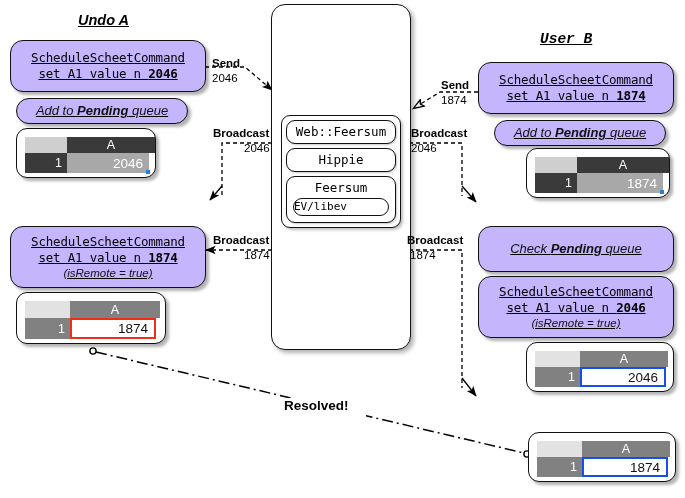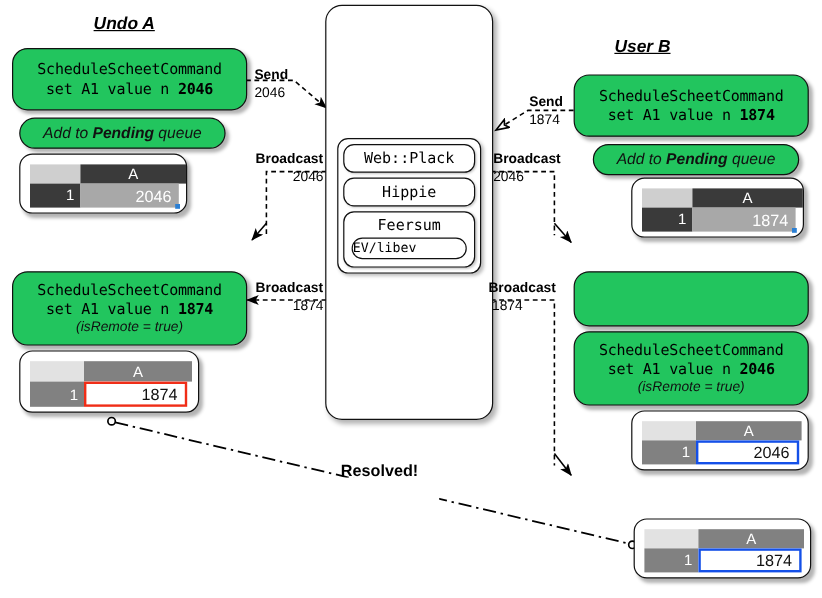--- a/index.html
+++ b/index.html
@@ -8,29 +8,30 @@
     background:#ffffff;
     font-family:"Liberation Sans", sans-serif;
     overflow:hidden;
     position:relative;
   }
   #stage{position:absolute;left:0;top:0;width:685px;height:498px;}
 
   
   .box{
     position:absolute;
-    background:#22c55e;
+    background:#c4b5fd;
     border:1.6px solid #111;
     border-radius:13px;
     box-sizing:border-box;
     box-shadow:3px 3px 3px rgba(0,0,0,.30);
     display:flex;flex-direction:column;
     align-items:center;justify-content:center;
     text-align:center;
     z-index:6;
+    text-decoration:underline;
   }
   .mono{
     font-family:"DejaVu Sans Mono","Liberation Mono",monospace;
     font-size:12.5px;color:#000;line-height:16px;letter-spacing:-.2px;
     white-space:nowrap;
   }
   .mono b{font-weight:bold;}
   .ital{
     font-style:italic;font-size:13px;color:#111;line-height:16px;white-space:nowrap;
   }
@@ -164,25 +165,25 @@
 
     <g>
       <path d="M96,352 L524,453" fill="none" stroke="#000" stroke-width="1.5" stroke-dasharray="11,4,2,4"></path>
       <circle cx="93" cy="351" r="3.1" fill="#fff" stroke="#000" stroke-width="1.4"></circle>
       <circle cx="527" cy="454" r="3.1" fill="#fff" stroke="#000" stroke-width="1.4"></circle>
       <rect x="278" y="398" width="88" height="22" fill="#fff"></rect>
     </g>
   </svg>
 
   <div class="user-title" style="left:78px;top:12px;">Undo A</div>
-  <div class="user-title" style="left:512px;top:31px;">User B</div>
+  <div class="user-title" style="left:540px;top:31px;font-family:Liberation Mono, monospace;">User B</div>
 
   <div id="server">
     <div id="stack">
-      <div class="stack-item">Web::Plack</div>
+      <div class="stack-item">Web::Feersum</div>
       <div class="stack-item">Hippie</div>
       <div class="stack-item last">
         <span>Feersum</span>
         <div class="stack-sub">EV/libev</div>
       </div>
     </div>
   </div>
 
   <div class="box" style="left:10px;top:40px;width:196px;height:52px;">
     <div class="mono">ScheduleScheetCommand</div>
@@ -230,20 +231,23 @@
 
   <div class="sheet sh-active" style="left:526px;top:148px;width:144px;height:50px;">
     <div class="corner" style="left:8px;top:8px;width:42px;height:16px;"></div>
     <div class="colhead" style="left:50px;top:8px;width:92px;height:16px;">A</div>
     <div class="rowhead" style="left:8px;top:24px;width:42px;height:20px;">1</div>
     <div class="cell" style="left:50px;top:24px;width:86px;height:20px;">1874</div>
     <div class="dot" style="left:133px;top:41px;"></div>
   </div>
 
   <div class="box" style="left:478px;top:226px;width:196px;height:46px;">
+    <div class="ital">
+      <span>Check <b>Pending</b> queue</span>
+    </div>
   </div>
 
   <div class="box" style="left:478px;top:276px;width:196px;height:62px;">
     <div class="mono">ScheduleScheetCommand</div>
     <div class="mono">set A1 value n <b>2046</b></div>
     <div class="small-ital">(isRemote = true)</div>
   </div>
 
   <div class="sheet sh-idle" style="left:526px;top:342px;width:148px;height:50px;">
     <div class="corner" style="left:8px;top:8px;width:45px;height:16px;"></div>
@@ -271,15 +275,15 @@
 
   <div class="lbl" style="left:441px;top:79px;">Send</div>
   <div class="lbl-num" style="left:441px;top:94px;">1874</div>
 
   <div class="lbl" style="left:411px;top:127px;">Broadcast</div>
   <div class="lbl-num" style="left:411px;top:142px;">2046</div>
 
   <div class="lbl" style="left:407px;top:234px;">Broadcast</div>
   <div class="lbl-num" style="left:410px;top:249px;">1874</div>
 
-  <div class="resolved" style="left:284px;top:385px;">Resolved!</div>
+  <div class="resolved" style="left:284px;top:398px;">Resolved!</div>
 
 </div>
 
 </body></html>

